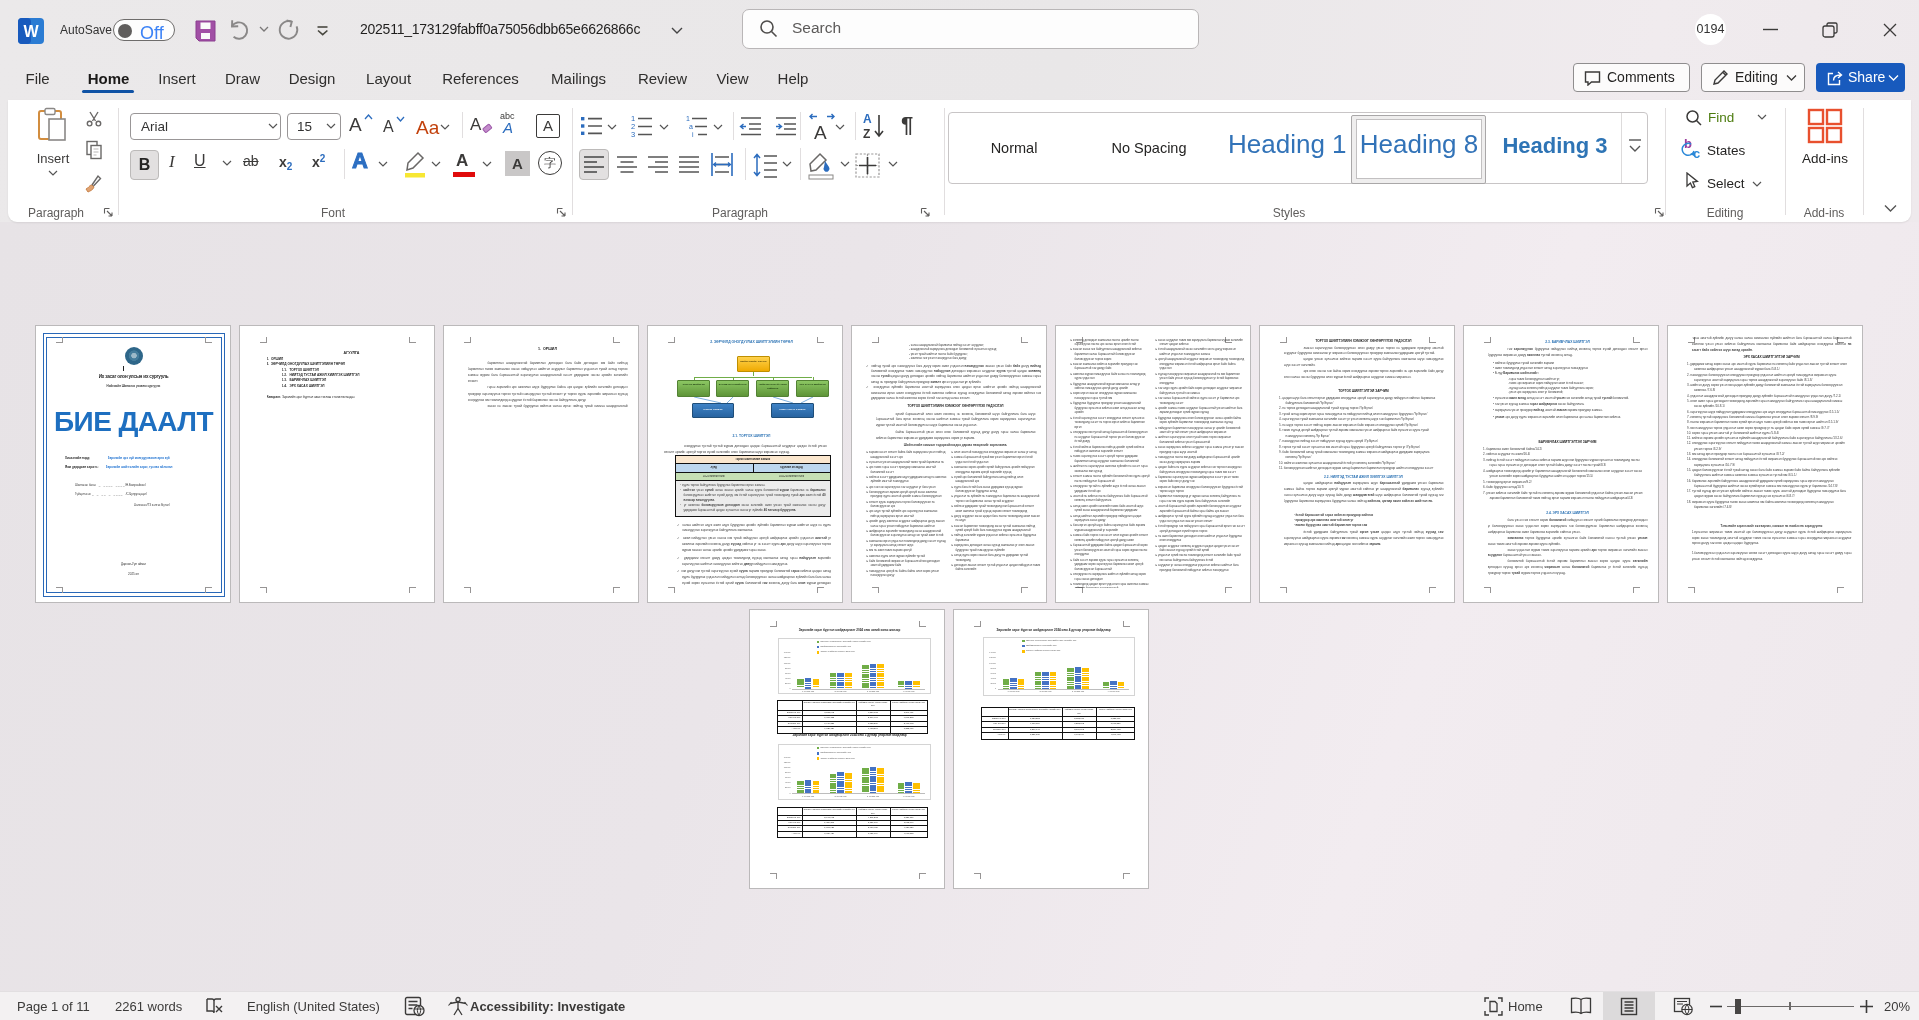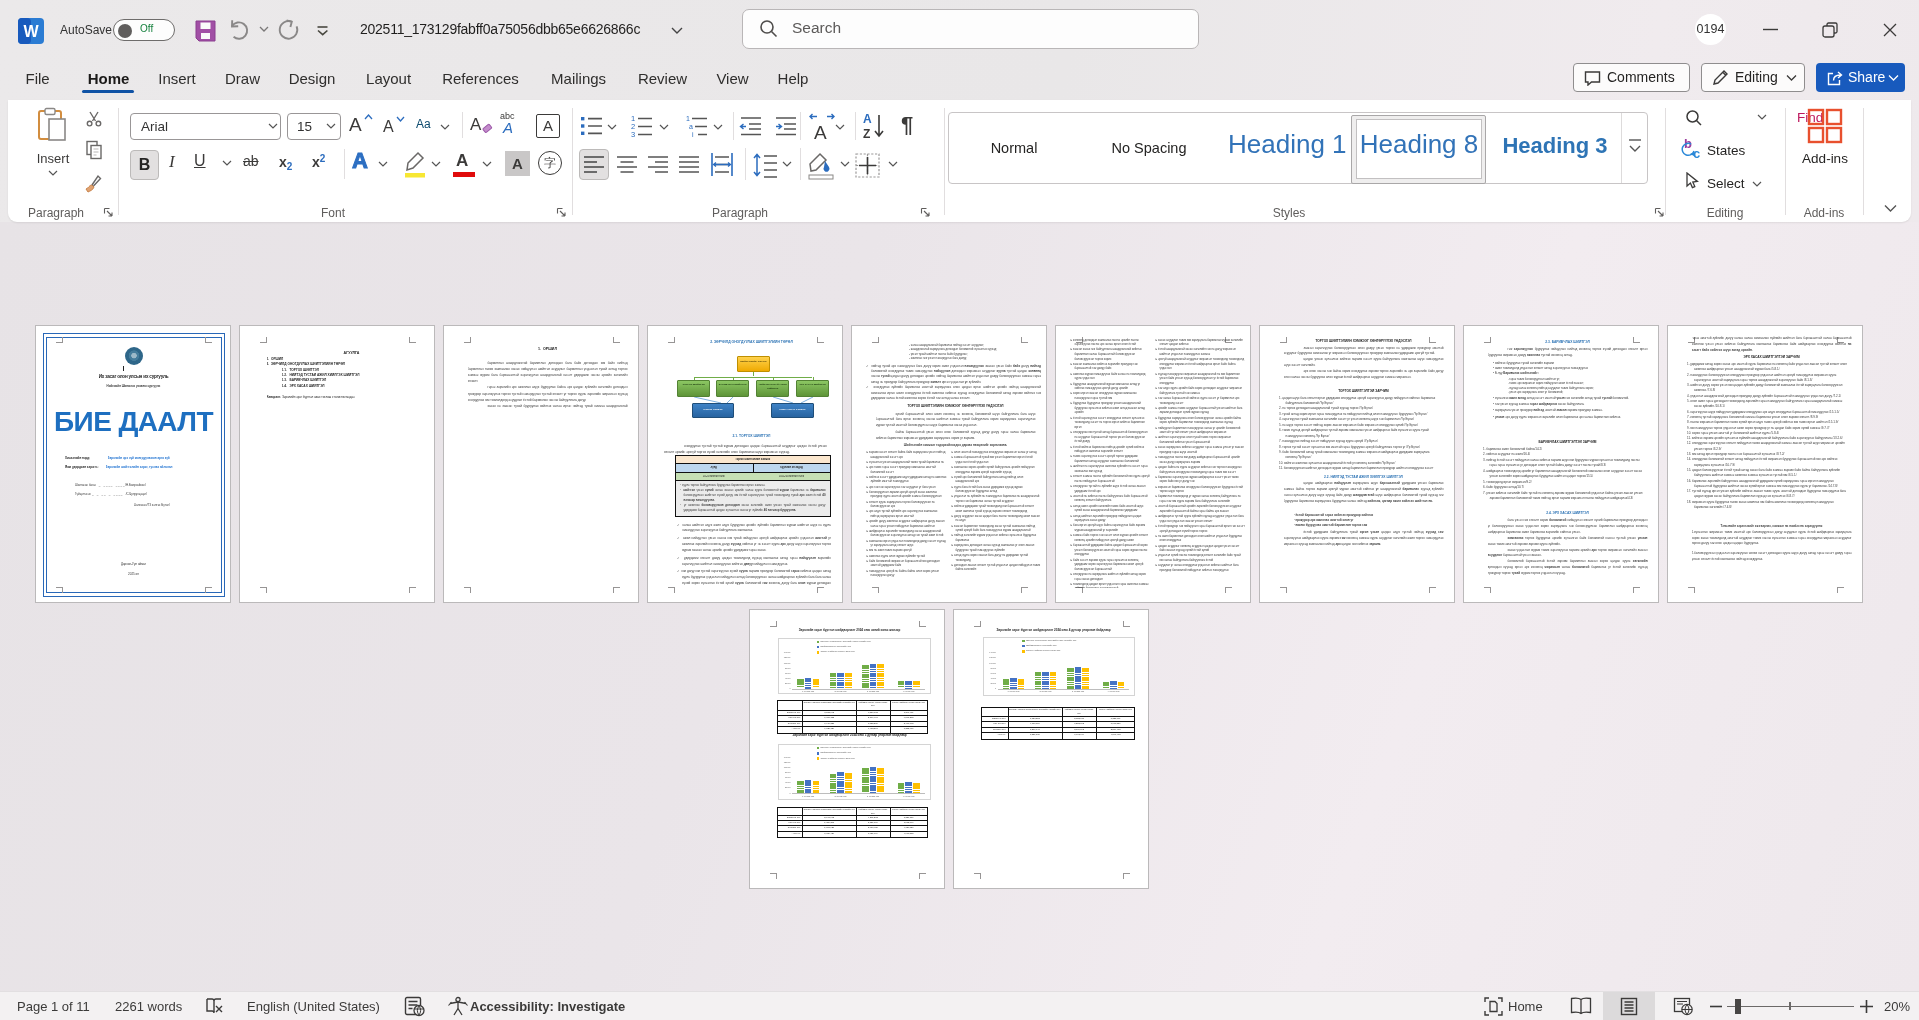--- a/index.html
+++ b/index.html
@@ -23,21 +23,21 @@
 <div id="doc" class="a"></div>
 
 <svg class="a" style="left:18px;top:18px" width="26" height="26">
 <rect x="0" y="0" width="26" height="26" rx="4" fill="#2b7cd3"></rect>
 <rect x="0" y="0" width="13" height="26" rx="4" fill="#185abd"></rect>
 <text x="13" y="19" font-size="16" font-weight="bold" fill="#fff" text-anchor="middle" font-family="Liberation Sans">W</text>
 </svg>
 <div class="a" style="left:60px;top:23px;font-size:12px;color:#333">AutoSave</div>
 <div class="a" style="left:113px;top:19px;width:62px;height:22px;border:1px solid #6e6c6b;border-radius:11px;background:#fdfdfd">
  <div class="a" style="left:4px;top:3.5px;width:14px;height:14px;border-radius:50%;background:#605e5d"></div>
- <div class="a" style="left:26px;top:3px;font-size:10px;color:#15803d">Off</div>
+ <div class="a" style="left:26px;top:3px;font-size:18px;color:#3b82f6">Off</div>
 </div>
 <svg class="a" style="left:195px;top:20px" width="21" height="22" viewBox="0 0 21 22">
 <path d="M1 1 h19 v20 h-16 l-3-3 z" fill="#a14fa5" stroke="#8b3f90" stroke-width="1"></path>
 <rect x="5.5" y="2.5" width="10" height="6.5" fill="#fafafa"></rect>
 <rect x="6" y="13" width="9" height="6" fill="#fafafa"></rect>
 </svg>
 <svg class="a" style="left:230px;top:19px" width="20" height="22" viewBox="0 0 20 22">
 <path d="M2 7.2 A 8.2 8.2 0 1 1 3.6 17.8" fill="none" stroke="#8a8888" stroke-width="1.9"></path>
 <path d="M2.2 1.2 L2 7.4 8.2 7.2" fill="none" stroke="#8a8888" stroke-width="1.9" stroke-linejoin="miter"></path>
 </svg>
@@ -139,21 +139,21 @@
     <path d="M1 1 l4 4 4-4" fill="none" stroke="#555" stroke-width="1.2"></path>
   </svg>
 <div class="a" style="left:349px;top:114px;font-size:19px;color:#3b3a39;font-weight:500">A</div>
 <svg class="a" style="left:364px;top:114px" width="9" height="6">
     <path d="M1 5 l3.5-4 3.5 4" fill="none" stroke="#2b6cbe" stroke-width="1.3"></path>
   </svg>
 <div class="a" style="left:383px;top:118px;font-size:16px;color:#3b3a39">A</div>
 <svg class="a" style="left:396px;top:116px" width="9" height="6">
     <path d="M1 1 l3.5 4 3.5-4" fill="none" stroke="#2b6cbe" stroke-width="1.3"></path>
   </svg>
-<div class="a" style="left:416px;top:117px;font-size:12px;color:#0c4a6e">Aa</div>
+<div class="a" style="left:416px;top:117px;font-size:19px;color:#c2410c">Aa</div>
 <svg class="a" style="left:440px;top:124px" width="10" height="7">
     <path d="M1 1 l4 4 4-4" fill="none" stroke="#555" stroke-width="1.2"></path>
   </svg>
 <div class="a" style="left:462px;top:112px;width:1px;height:26px;background:#e1dedf"></div>
 <div class="a" style="left:470px;top:115px;font-size:17px;color:#3b3a39">A</div>
 <svg class="a" style="left:482px;top:122px" width="12" height="12">
     <rect x="1" y="4" width="8" height="5" rx="1" transform="rotate(-40 5 6)" fill="#c48ccc" stroke="#9c59a8" stroke-width="1"></rect>
   </svg>
 <div class="a" style="left:500px;top:111px;font-size:9px;color:#3b3a39">abc</div>
 <div class="a" style="left:503px;top:119px;font-size:15px;color:#2b6cbe;font-style:italic">A</div>
@@ -303,21 +303,21 @@
 <div class="a" style="left:1495px;top:133px;width:120px;text-align:center;font-size:22px;font-weight:600;color:#2e74b5;white-space:nowrap">Heading 3</div>
 <div class="glabel" style="left:1249px;width:80px">Styles</div>
 <svg class="a" style="left:1654px;top:207px" width="11" height="11">
     <path d="M1.5 1.5 h5 M1.5 1.5 v5 M4 4 l5 5 M9 9 v-3.5 M9 9 h-3.5" stroke="#5f5d5c" stroke-width="1.1" fni="none" fill="none"></path>
   </svg>
 
 <svg class="a" style="left:1685px;top:109px" width="18" height="18">
     <circle cx="7.5" cy="7.5" r="5.5" fill="none" stroke="#3b3a39" stroke-width="1.5"></circle>
     <path d="M11.5 11.5 l4.5 4.5" stroke="#3b3a39" stroke-width="1.5"></path>
   </svg>
-<div class="a" style="left:1797px;top:110px;font-size:13.5px;color:#be185d">Find</div>
+<div class="a" style="left:1708px;top:110px;font-size:13.5px;color:#4d7c0f">Find</div>
 <svg class="a" style="left:1757px;top:114px" width="10" height="7">
     <path d="M1 1 l4 4 4-4" fill="none" stroke="#555" stroke-width="1.2"></path>
   </svg>
 <text></text>
 <div class="a" style="left:1684px;top:136px;font-size:13px;font-weight:bold;color:#9c3f9e">b</div>
 <div class="a" style="left:1693px;top:146px;font-size:13px;font-weight:bold;color:#2b88d8">c</div>
 <svg class="a" style="left:1681px;top:142px" width="14" height="15">
     <path d="M10 2 a6 6 0 1 0 3 7" fill="none" stroke="#2b88d8" stroke-width="1.5"></path>
     <path d="M9 12 l4 -2 0 4 z" fill="#2b88d8"></path>
   </svg>

